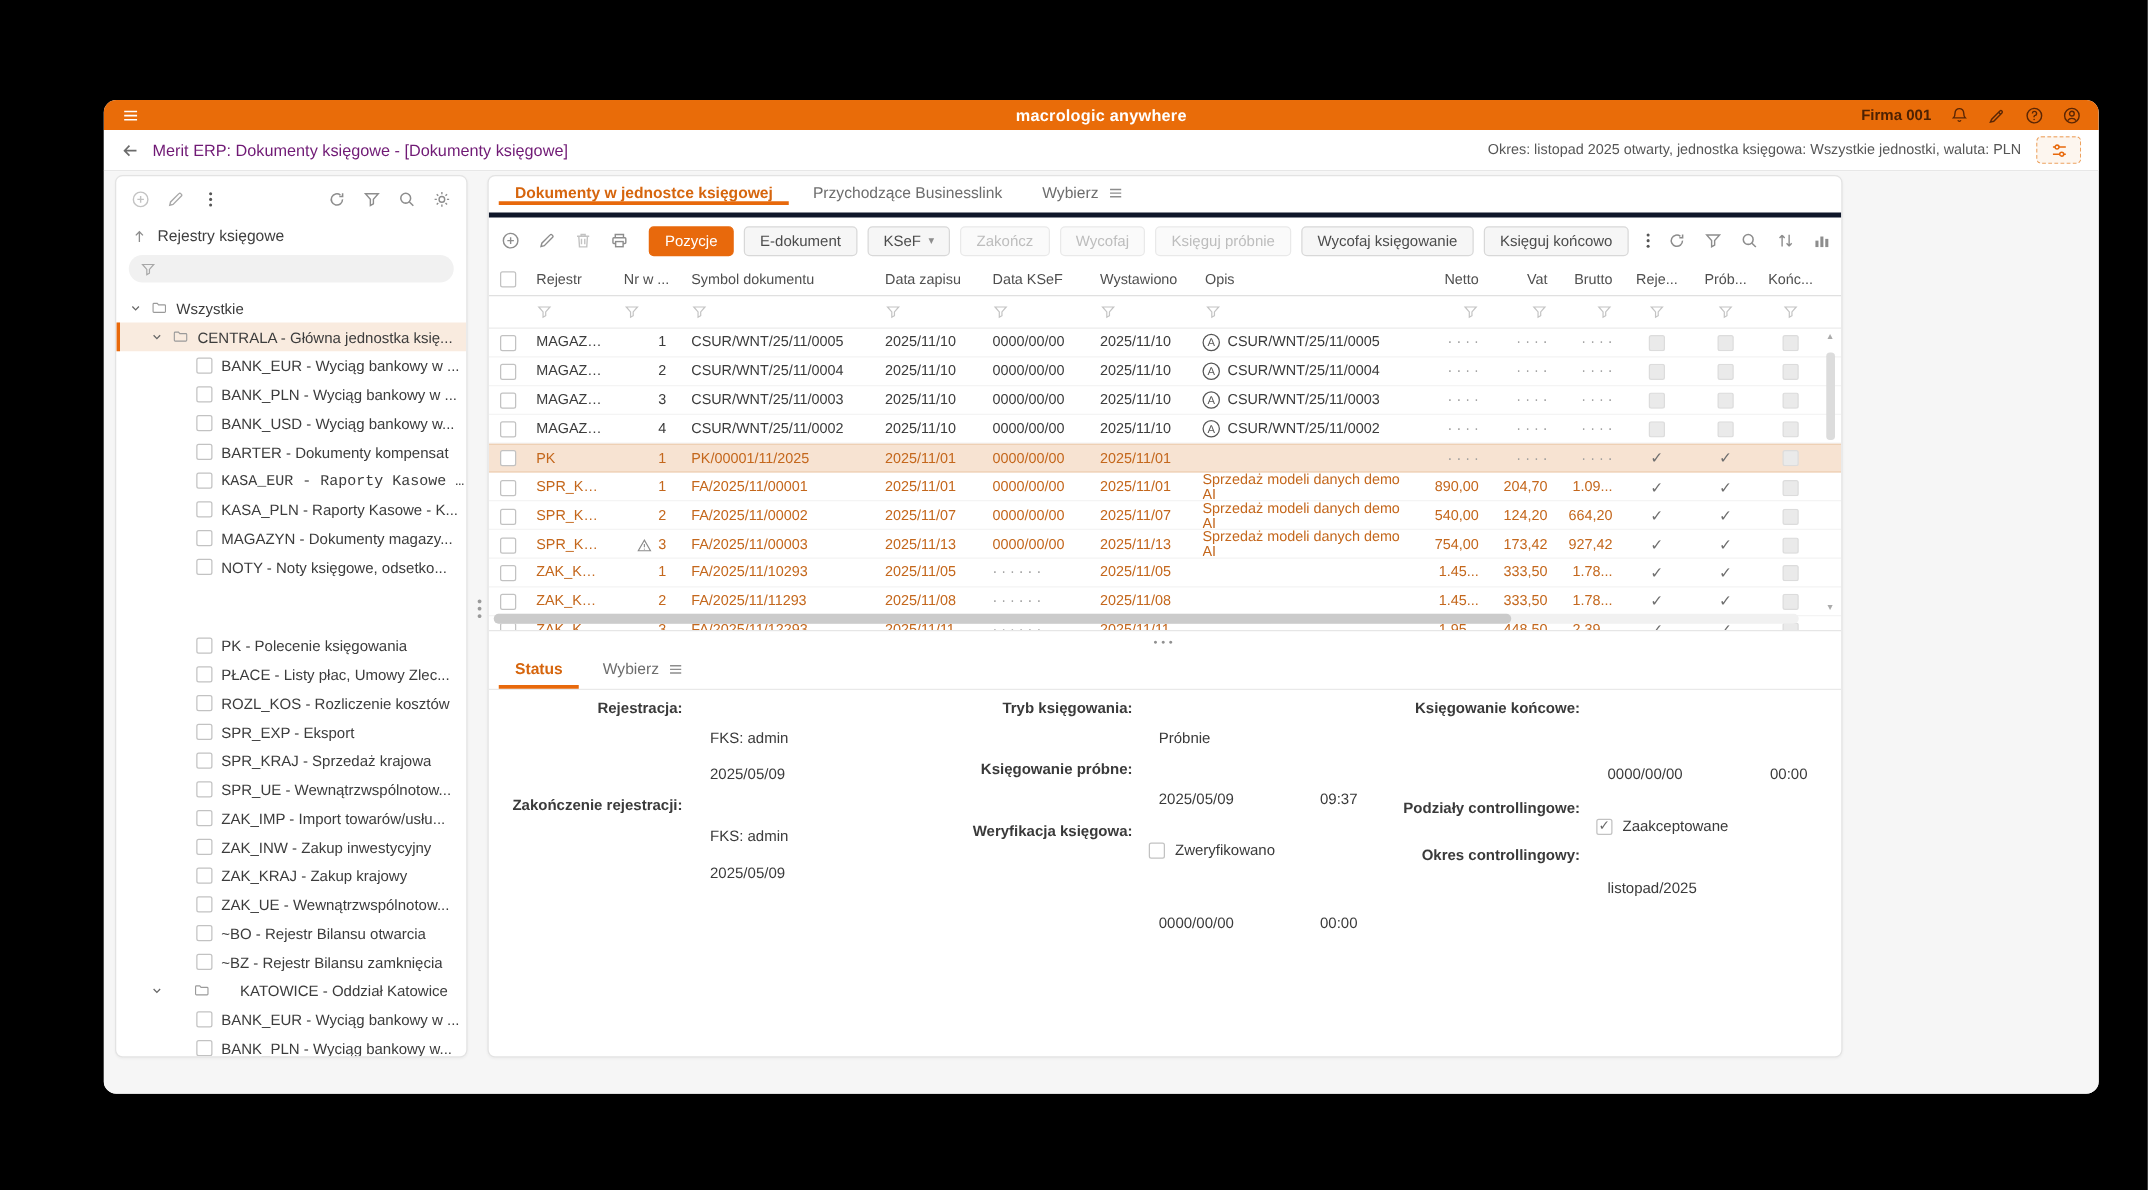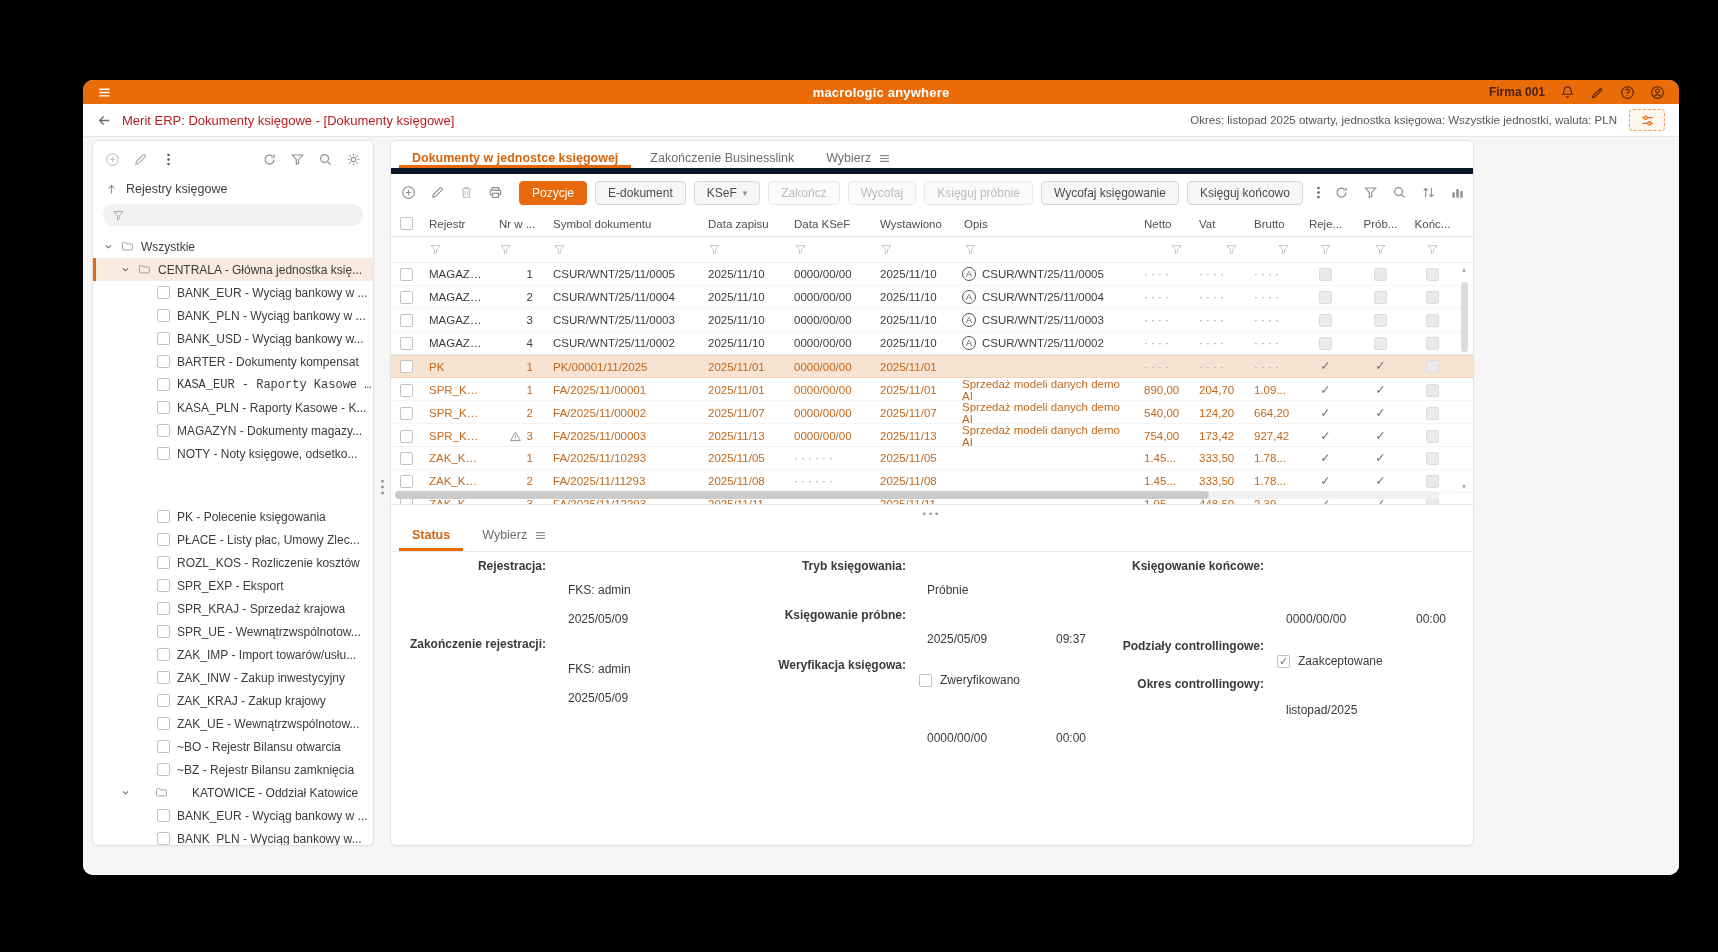--- a/index.html
+++ b/index.html
@@ -17,21 +17,21 @@
 
 .topbar{flex:0 0 24px;background:#e96c09;display:flex;align-items:center;padding:0 14px;position:relative}
 .topbar-title{position:absolute;left:50%;transform:translateX(-50%);color:#fff;font-weight:bold;font-size:13px;letter-spacing:.2px}
 .topbar-left{color:#5a2605;display:flex;align-items:center}
 .topbar-right{margin-left:auto;display:flex;align-items:center;gap:15px;color:#5a2605}
 .company{font-size:12px;font-weight:bold;color:#4d2103}
 
 
 .appbar{flex:0 0 33px;background:#fff;border-bottom:1px solid #e7e7e7;display:flex;align-items:center;padding:0 14px;gap:10px}
 .back{color:#6b6b6b;display:inline-flex}
-.app-title{font-size:13px;color:#b91c1c}
+.app-title{font-size:13px;color:#701a75}
 .appbar-right{margin-left:auto;display:flex;align-items:center;gap:12px}
 .context-info{font-size:11.5px;color:#565656}
 .panel-btn{width:36px;height:22px;border:1px dashed #eda25f;background:#fdf6ef;border-radius:4px;
   display:flex;align-items:center;justify-content:center;color:#e8690c}
 
 
 .content{flex:1;position:relative;background:#f6f6f6}
 .card{position:absolute;background:#fff;border:1px solid #e3e3e3;border-radius:6px;box-shadow:0 1px 2px rgba(0,0,0,.04)}
 .v-handle{position:absolute;left:291px;top:345px;transform:rotate(90deg);color:#9a9a9a;font-size:11px;letter-spacing:2px}
 
@@ -56,21 +56,21 @@
 .cb{width:13px;height:13px;border:1px solid #c2c2c2;background:#fff;border-radius:2px;
   display:inline-flex;align-items:center;justify-content:center;flex:0 0 auto}
 .cb.checked::after{content:"✓";font-size:11px;color:#6a6a6a;line-height:1}
 .rowcheck{width:13px;height:13px;border:1px solid #dcdcdc;background:#eaeaea;border-radius:2px;
   display:inline-flex;align-items:center;justify-content:center}
 .rowcheck.checked{border-color:transparent;background:transparent}
 .rowcheck.checked::after{content:"✓";font-size:12.5px;color:#6f6f6f;font-weight:bold;line-height:1}
 
 
 .main{left:307px;top:3px;width:1084px;height:706px;display:flex;flex-direction:column;overflow:hidden}
-.tabs{flex:0 0 33px;border-bottom:6px solid #0f172a;display:flex;align-items:flex-end;padding:0 8px;gap:6px}
+.tabs{flex:0 0 33px;border-bottom:4px solid #0f172a;display:flex;align-items:center;padding:0 8px;gap:6px}
 .tab{display:flex;align-items:center;gap:7px;padding:0 13px;font-size:12.5px;color:#6d6d6d;
   border-bottom:3px solid transparent;cursor:pointer;white-space:nowrap}
 .tab.active{color:#d6650d;border-bottom-color:#e8690c;font-weight:bold}
 .tab .menu-ic{display:none;color:#8d8d8d}
 .tab.menu .menu-ic{display:inline-flex}
 
 .tb{flex:0 0 37px;display:flex;align-items:center;gap:8px;padding:0 10px}
 .tb-icons{display:flex;align-items:center;gap:14px;margin-right:8px}
 .btn{height:24px;padding:0 12px;border-radius:4px;border:1px solid #d8d8d8;background:#f6f6f6;color:#4c4c4c;
   font-size:12px;display:inline-flex;align-items:center;gap:6px;font-family:inherit;white-space:nowrap;cursor:pointer}
@@ -79,21 +79,21 @@
 .btn .chev-ic{display:none;font-size:9px;color:#8d8d8d}
 .btn.chev .chev-ic{display:inline}
 .tb-right{margin-left:auto;display:flex;align-items:center;gap:14px;padding-right:4px}
 
 
 .tablewrap{flex:1;position:relative;overflow:hidden}
 .trow{display:grid;grid-template-columns:30px 70px 54px 155px 86px 86px 84px 180px 55px 55px 52px 55px 55px 49px;align-items:center}
 .thead{height:26px;font-size:11.5px;color:#4f4f4f;border-bottom:1px solid #e0e0e0}
 .tfilter{height:26px;border-bottom:1px solid #ececec;color:#c4c4c4}
 .cell{padding:0 8px;white-space:nowrap;overflow:hidden;text-overflow:ellipsis}
-.cell.num{text-align:left}
+.cell.num{text-align:right}
 .cell.chk{display:flex;justify-content:center;padding:0}
 .selcell{display:flex;justify-content:center;padding:0}
 .filter-cell{display:flex;align-items:center}
 .filter-cell.num{justify-content:flex-end}
 .filter-cell.chk{justify-content:center}
 .row{height:23px;font-size:11.5px;color:#3c3c3c;border-bottom:1px solid #f4f4f4;cursor:pointer}
 .row.orange{color:#c4671c}
 .row.selected{background:#f7e3d2;border-top:1px solid #eed0b4;border-bottom:1px solid #eed0b4}
 .row .warn-icon{display:none;color:#8a8a8a;margin-right:5px;vertical-align:-2px}
 .row.warn .warn-icon{display:inline-block}
@@ -437,21 +437,21 @@
     <div class="card main">
 
       <div class="tabs">
 
           <div class="tab active">
             <span>Dokumenty w jednostce księgowej</span>
 
           </div>
 
           <div class="tab">
-            <span>Zakończenie Businesslink</span>
+            <span>Przychodzące Businesslink</span>
 
           </div>
 
           <div class="tab menu">
             <span>Wybierz</span>
             <span class="menu-ic">
               <svg class="ic-sm" viewBox="0 0 16 16" fill="none" stroke="currentColor" stroke-width="1.4">
                 <path d="M2.5 4.5h11M2.5 8h11M2.5 11.5h11"></path>
               </svg>
             </span>

